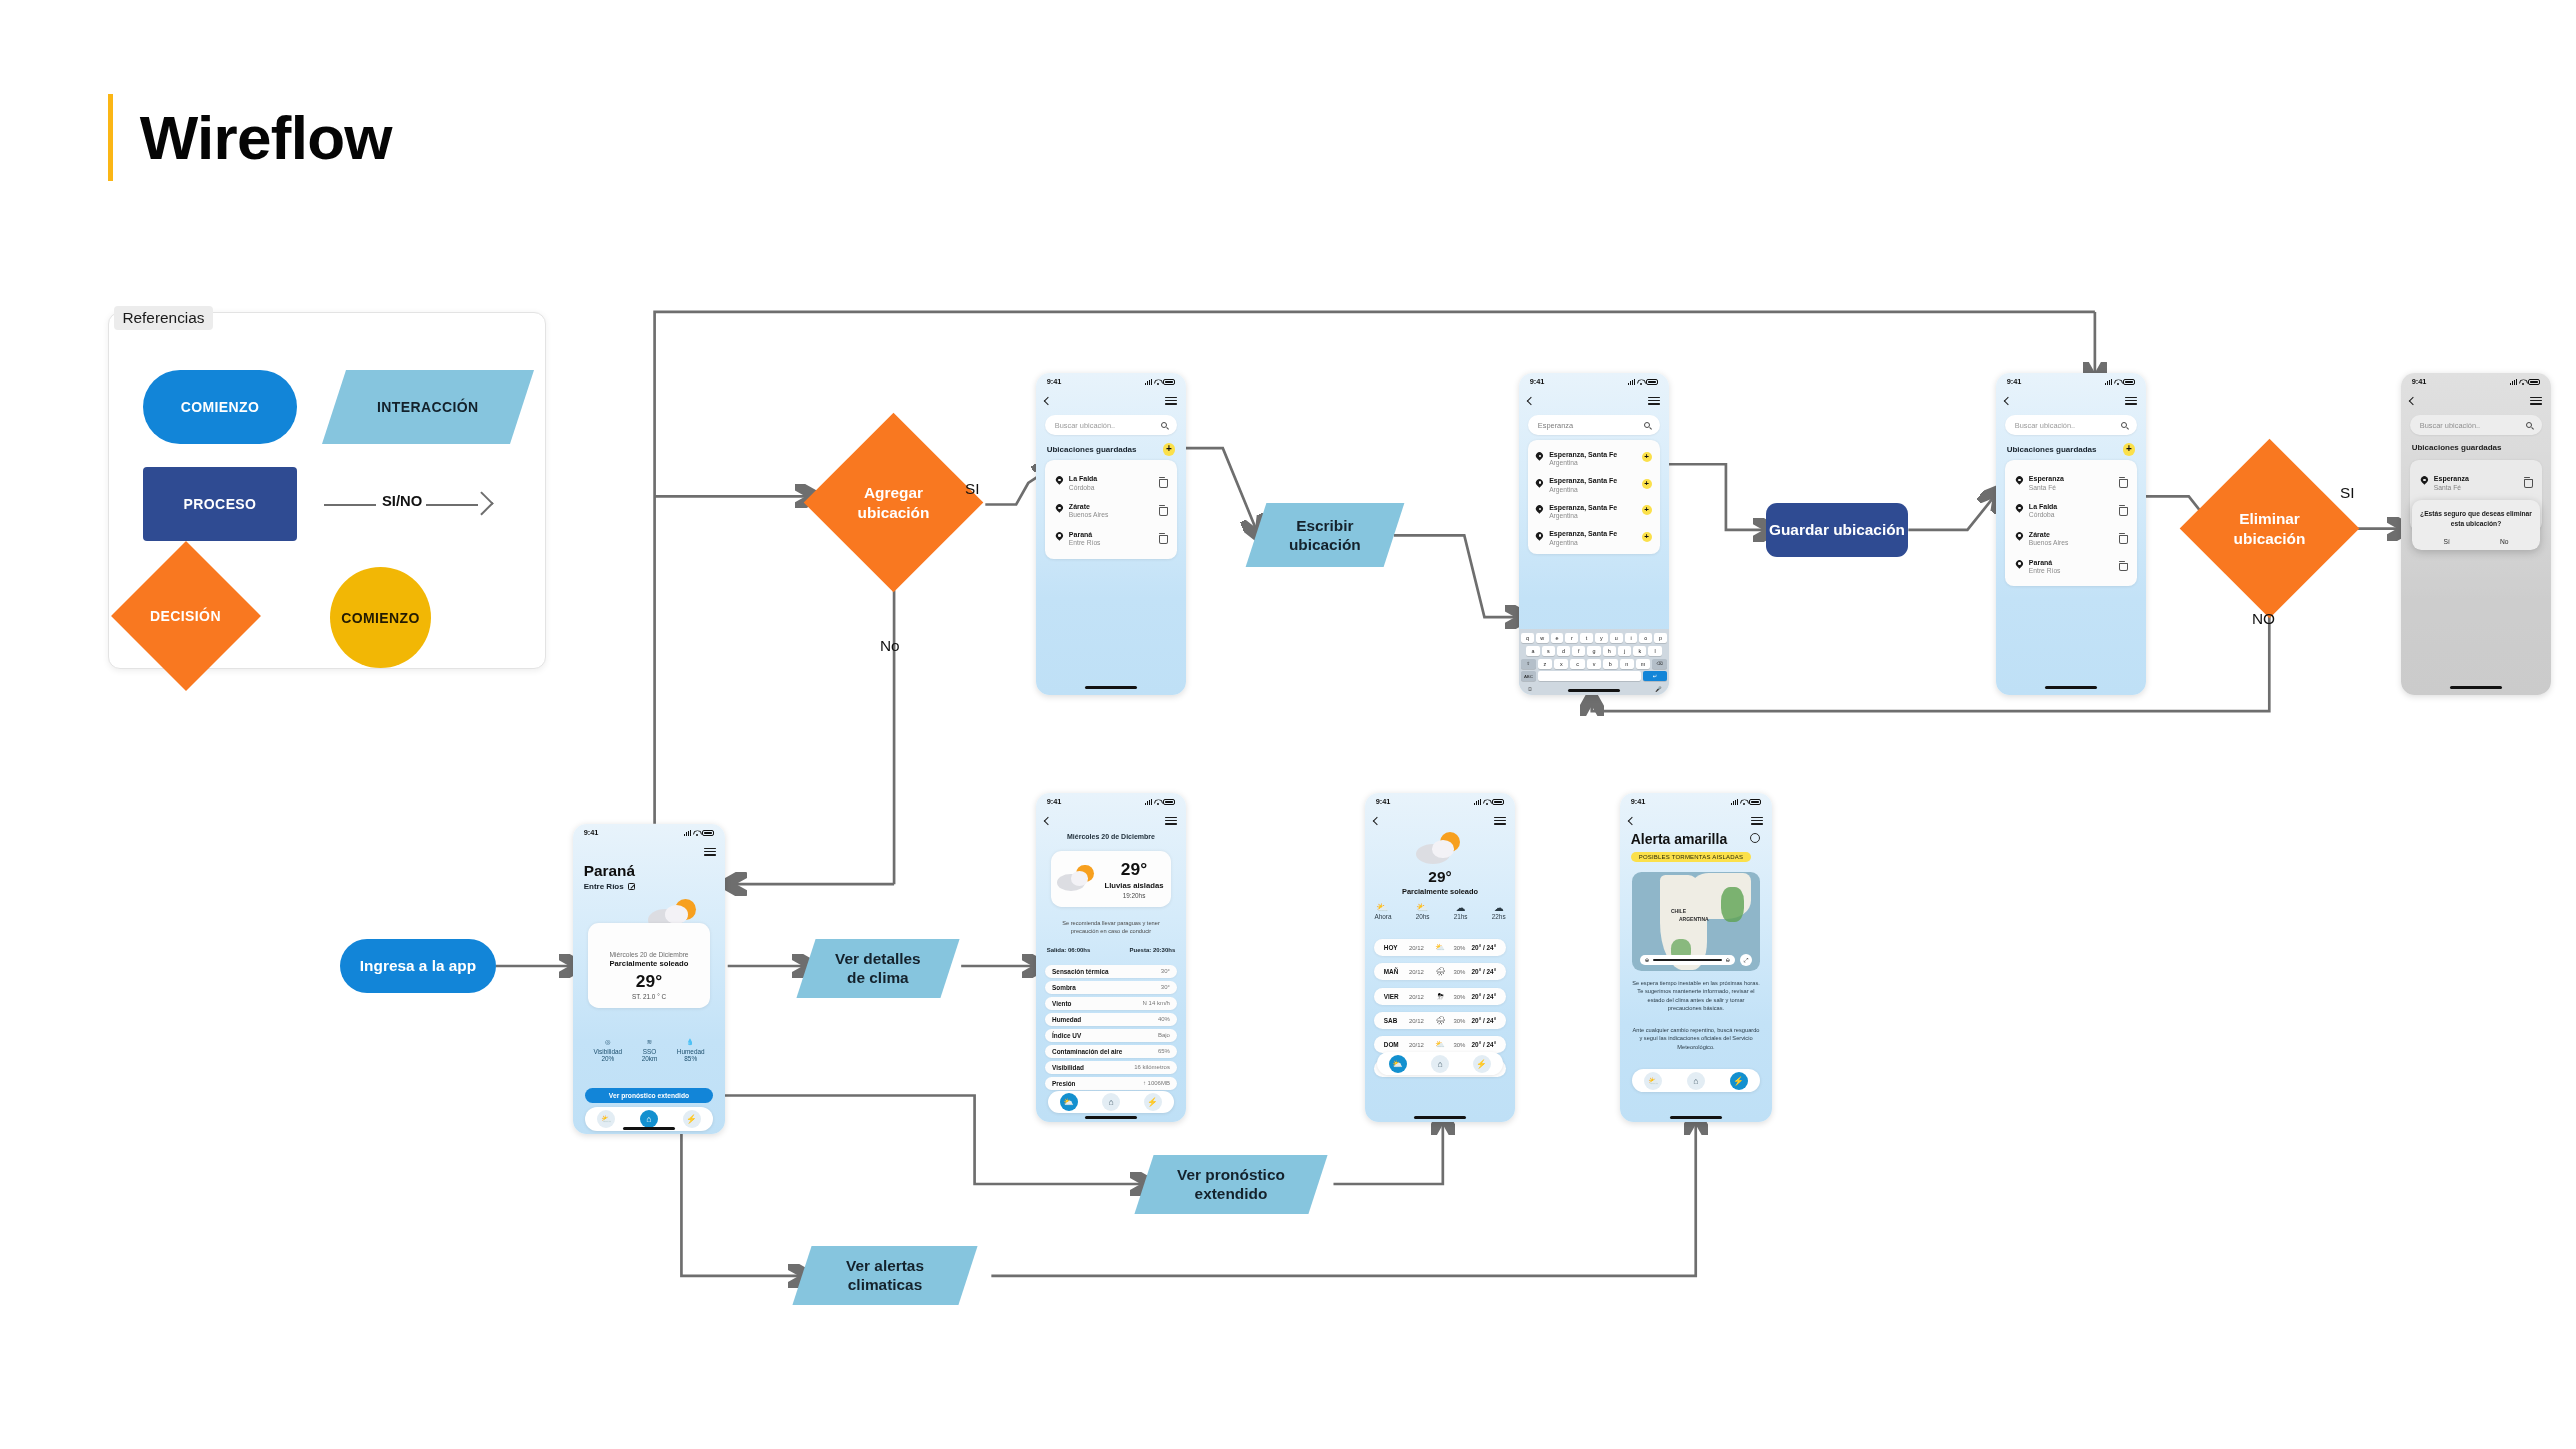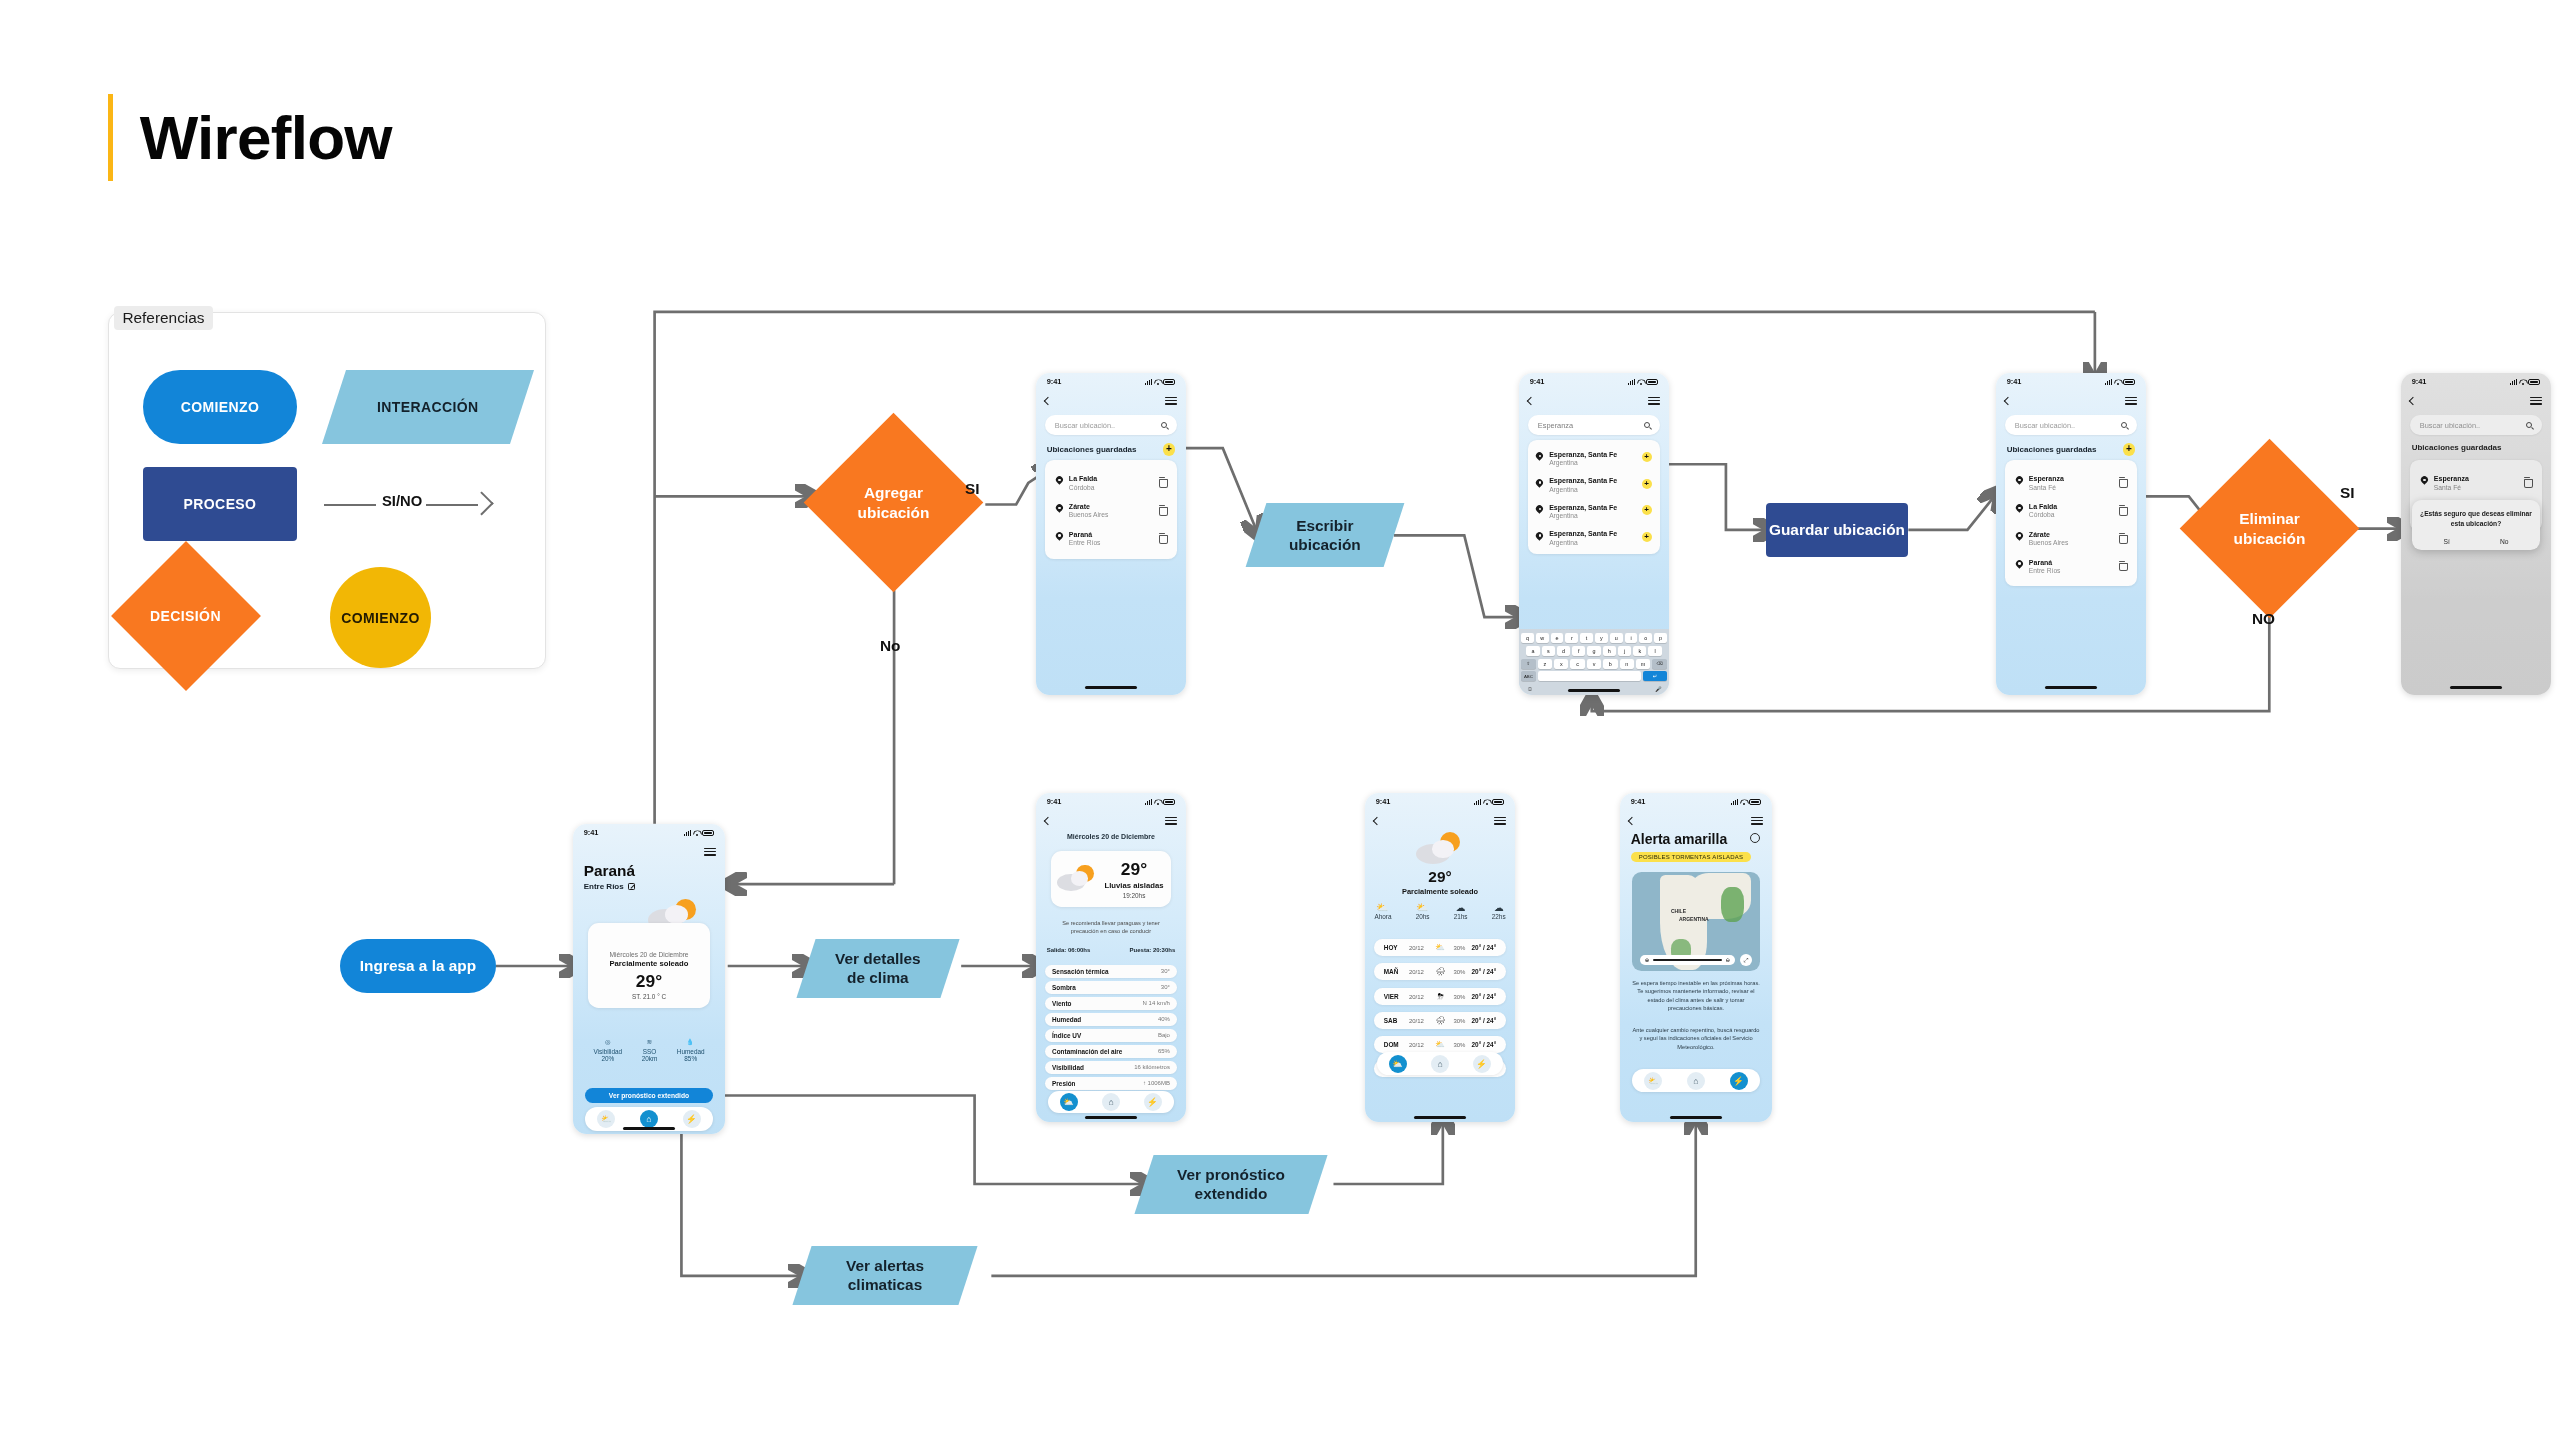--- a/index.html
+++ b/index.html
@@ -43,31 +43,31 @@
   #lg-sino .ln.a { left: 0; width: 52px; }
   #lg-sino .ln.b { left: 102px; width: 52px; }
   #lg-sino .txt { position: absolute; left: 58px; top: 9.4px; font-size: 14.8px; font-weight: 700; color: #111; }
   #lg-sino .arw { position: absolute; left: 149px; top: 10.7px; width: 17.4px; height: 17.4px;
                   border-top: 2.7px solid #6e6e6e; border-right: 2.7px solid #6e6e6e; transform: rotate(45deg); }
 
   
   .node { position: absolute; display: flex; align-items: center; justify-content: center;
           text-align: center; line-height: 1.25; }
   .n-start { background: #1285D8; color: #fff; border-radius: 40px; font-size: 15.4px; font-weight: 700; }
-  .n-proc  { background: #2F4B92; color: #fff; border-radius: 4px; font-size: 15.4px; font-weight: 700; }
+  .n-proc  { background: #2F4B92; color: #fff; border-radius: 11px; font-size: 15.4px; font-weight: 700; }
   .n-inter { background: #86C5DE; color: #14222c; font-size: 15.4px; font-weight: 700;
              transform: skewX(-18deg); }
   .n-inter > span { transform: skewX(18deg); display: block; }
   .diamond-wrap { position: absolute; }
   .diamond-shape { position: absolute; inset: 0; background: #F97820; transform: rotate(45deg); }
   .diamond-label { position: absolute; inset: 0; display: flex; align-items: center;
                    justify-content: center; color: #fff; font-size: 15.4px; font-weight: 700;
                    text-align: center; line-height: 1.25; }
 
-  .edge-label { position: absolute; font-size: 15.4px; font-weight: 700; color: #111; }
+  .edge-label { position: absolute; font-size: 15.4px; font-weight: 400; color: #111; }
 
   
   #wires { position: absolute; left: 0; top: 0; width: 2576px; height: 1449px; pointer-events: none; }
   #wires path, #wires line { fill: none; stroke: #6e6e6e; stroke-width: 4; }
 
   
   .phone { position: absolute; border-radius: 13.4px; overflow: hidden;
            background: linear-gradient(180deg,#e8f3fb 0%,#d5ebfa 38%,#c3e2f7 70%,#bfe0f6 100%);
            box-shadow: 0 1.3px 6px rgba(0,0,0,.13); }
   .phone.gray { filter: grayscale(1) brightness(.93); }

